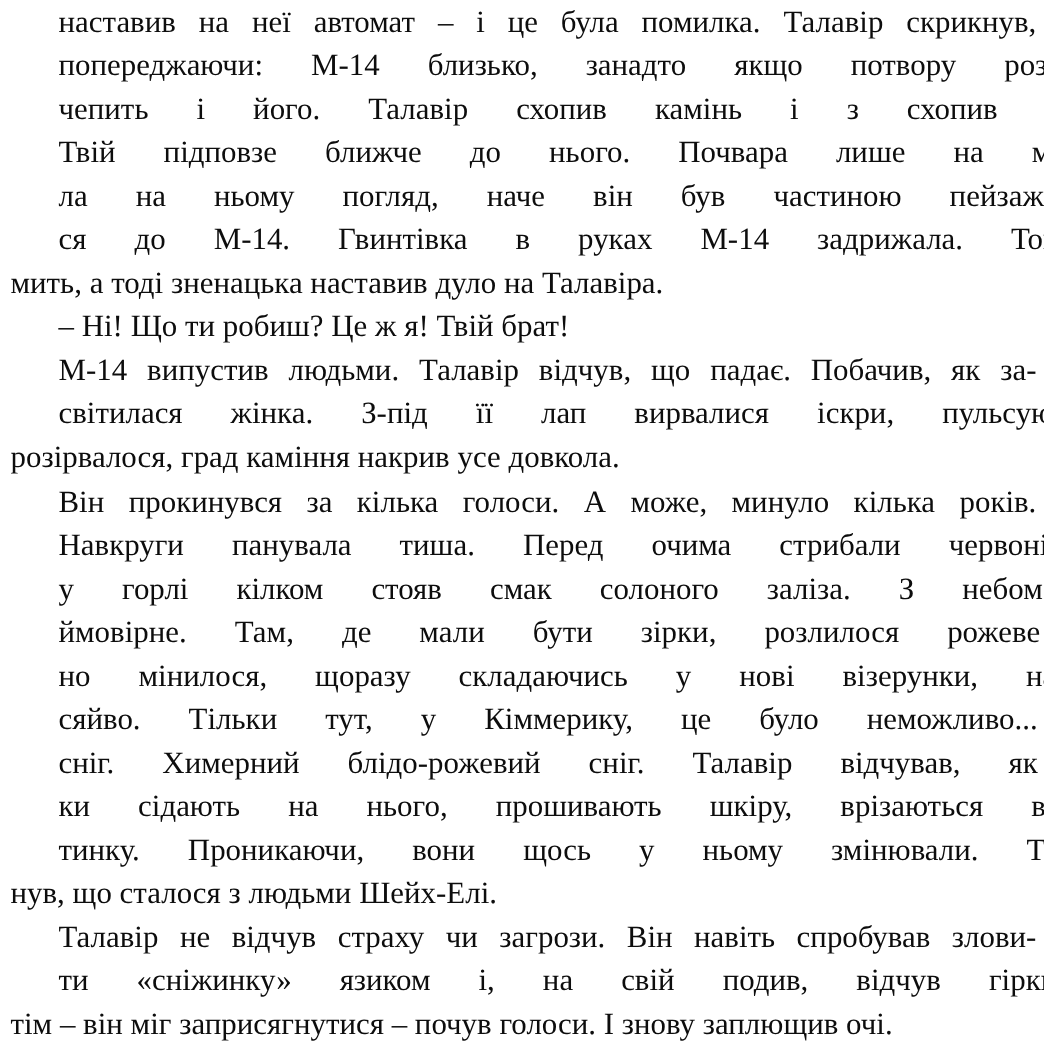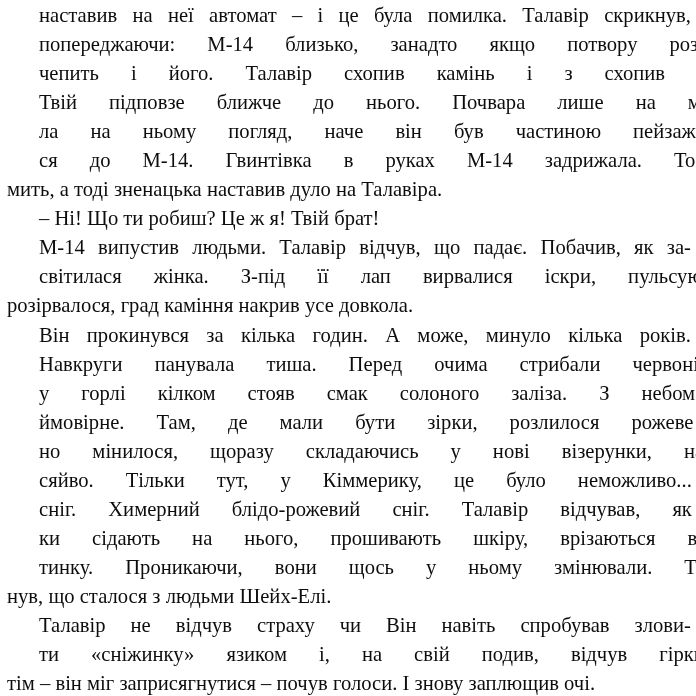--- a/index.html
+++ b/index.html
@@ -170,21 +170,21 @@
           <span class="w">пульсуюче</span>
         </div>
         <div class="line plain">розірвалося, град каміння накрив усе довкола.</div>
       </div>
       <div class="para">
         <div class="line justify indent">
           <span class="w">Він</span>
           <span class="w">прокинувся</span>
           <span class="w">за</span>
           <span class="w">кілька</span>
-          <span class="w">годин.</span>
+          <span class="w">голоси.</span>
           <span class="w">А</span>
           <span class="w">може,</span>
           <span class="w">минуло</span>
           <span class="w">кілька</span>
           <span class="w">років.</span>
         </div>
         <div class="line justify">
           <span class="w">Навкруги</span>
           <span class="w">панувала</span>
           <span class="w">тиша.</span>
@@ -269,20 +269,21 @@
         </div>
         <div class="line plain">нув, що сталося з людьми Шейх-Елі.</div>
       </div>
       <div class="para">
         <div class="line justify indent">
           <span class="w">Талавір</span>
           <span class="w">не</span>
           <span class="w">відчув</span>
           <span class="w">страху</span>
           <span class="w">чи</span>
+          <span class="w">загрози.</span>
           <span class="w">Він</span>
           <span class="w">навіть</span>
           <span class="w">спробував</span>
           <span class="w">злови-</span>
         </div>
         <div class="line justify">
           <span class="w">ти</span>
           <span class="w">«сніжинку»</span>
           <span class="w">язиком</span>
           <span class="w">і,</span>

